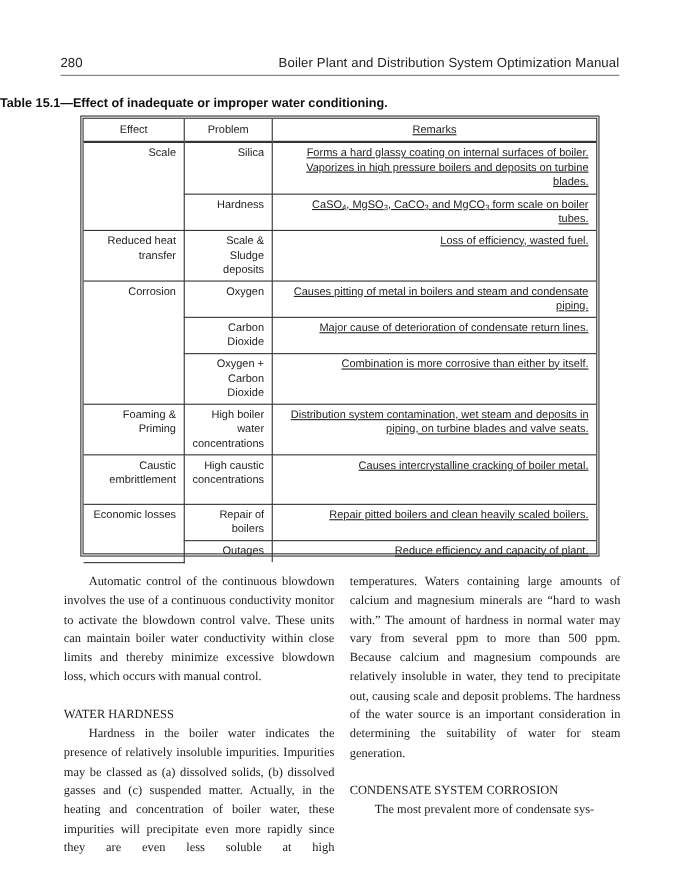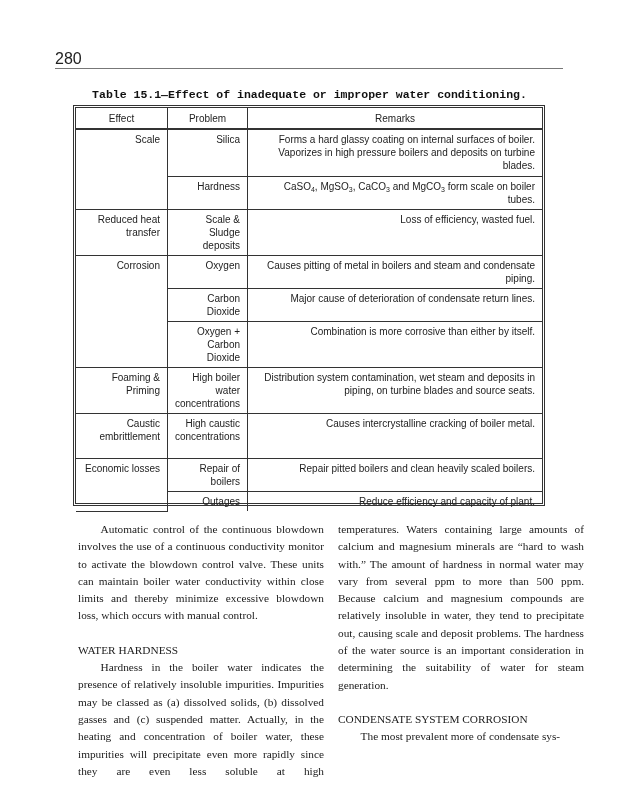--- a/index.html
+++ b/index.html
@@ -1,49 +1,50 @@
 <!DOCTYPE html>
 <html><head>
 <meta charset="utf-8">
 <style>
   html, body { margin:0; padding:0; background:#ffffff; }
   body { width:619px; height:800px; position:relative; overflow:hidden; color:#1a1a1a; }
   .runhead { position:absolute; left:55px; right:56px; top:48px; height:18px;
-    font-family:"Liberation Sans", sans-serif; font-size:16px; color:#222; }
+    font-family:"Liberation Sans", sans-serif; font-size:12px; color:#222; }
   .runhead .pg { position:absolute; left:0; top:2px; }
   .runhead .ttl { position:absolute; right:0; top:2px; letter-spacing:0.1px; }
   .rule { position:absolute; left:55px; right:56px; top:68px; border-top:1px solid #777; }
-  .caption { position:absolute; left:0; right:0; top:88px; text-align:center;
-    font-family:Liberation Mono, monospace; font-weight:bold; font-size:11.5px; color:#111; }
+  .caption { position:absolute; left:0; right:0; top:88px; 
+    font-family:Liberation Sans, sans-serif; font-weight:bold; font-size:11.5px; color:#111; }
   .tbl-wrap { position:absolute; left:73px; top:105px; width:472px; height:401px;
     border:3px double #333; box-sizing:border-box; }
   table { border-collapse:collapse; width:100%; height:100%;
     font-family:"Liberation Sans", sans-serif; font-size:10px; color:#222; }
   th, td { border:1px solid #333; vertical-align:top; text-align:right; padding:3px 7px; line-height:13px; }
   th { font-weight:normal; text-align:center; vertical-align:middle; height:16px; padding:2px 6px; border-bottom:2px solid #333; }
   tr > :first-child { border-left:none; }
-  tr > :last-child { border-right:none; }
+  tr > :last-child { border-right:none;text-decoration:underline; }
   thead tr th { border-top:none; }
   tbody tr:last-child td { border-bottom:none;margin-left:41px; }
   .c1 { width:79px; }
   .c2 { width:65px; }
   sub { font-size:7px; vertical-align:-2px; line-height:0; }
   .cols { position:absolute; left:58px; top:521px; width:506px; display:flex; justify-content:space-between;
-    font-family:"Liberation Serif", serif; font-size:11.3px; line-height:17.3px; color:#1a1a1a;margin-left:20px; }
+    font-family:"Liberation Serif", serif; font-size:11.3px; line-height:17.3px; color:#1a1a1a; }
   .col { width:246px; text-align:justify; }
   .col p { margin:0; text-indent:2em; }
   .col p.noind { text-indent:0; }
   .col h3 { margin:0; font-weight:normal; font-size:11.3px; line-height:17.3px; text-transform:uppercase; }
   .gap { height:17px; }
 </style>
 </head>
 <body>
 
 <div class="runhead">
   <span class="pg">280</span>
+  <span class="ttl">Boiler Plant and Distribution System Optimization Manual</span>
 </div>
 <div class="rule"></div>
 
 <div class="caption">Table 15.1—Effect of inadequate or improper water conditioning.</div>
 
 <div class="tbl-wrap">
   <table>
     <thead>
       <tr>
         <th class="c1">Effect</th>
@@ -75,21 +76,21 @@
         <td>Carbon Dioxide</td>
         <td>Major cause of deterioration of condensate return lines.</td>
       </tr>
       <tr style="height:45px">
         <td>Oxygen + Carbon Dioxide</td>
         <td>Combination is more corrosive than either by itself.</td>
       </tr>
       <tr style="height:45px">
         <td>Foaming &amp; Priming</td>
         <td>High boiler water concentrations</td>
-        <td>Distribution system contamination, wet steam and deposits in piping, on turbine blades and source seats.</td>
+        <td>Distribution system contamination, wet steam and deposits in piping, on turbine blades and valve seats.</td>
       </tr>
       <tr style="height:45px">
         <td>Caustic embrittlement</td>
         <td>High caustic concentrations</td>
         <td>Causes intercrystalline cracking of boiler metal.</td>
       </tr>
       <tr style="height:33px">
         <td rowspan="2">Economic losses</td>
         <td>Repair of boilers</td>
         <td>Repair pitted boilers and clean heavily scaled boilers.</td>

